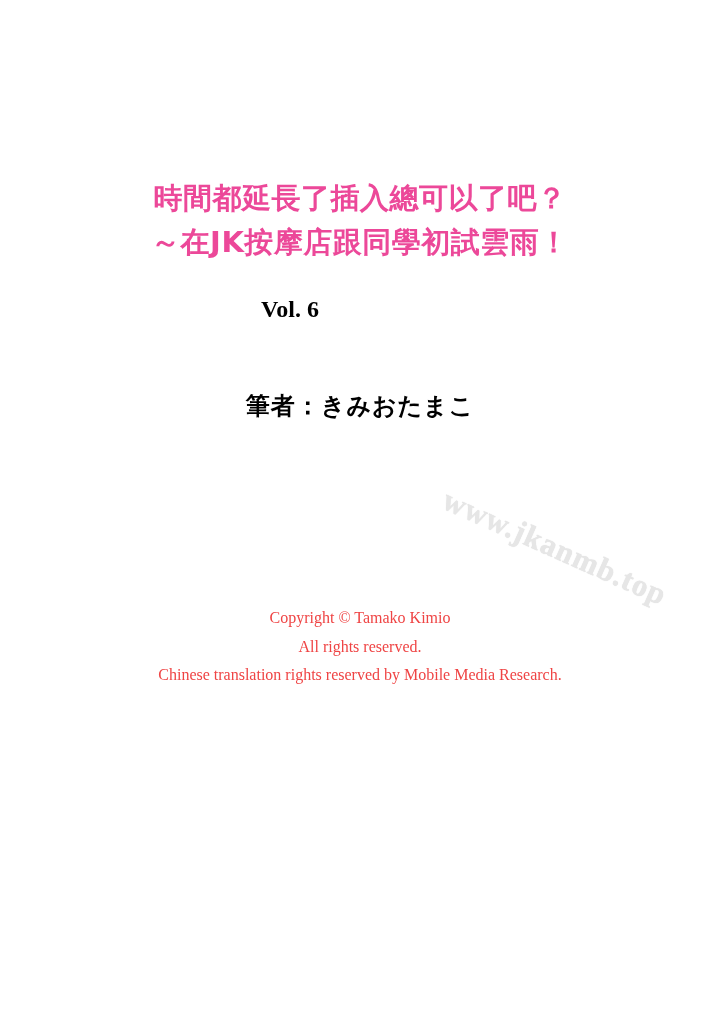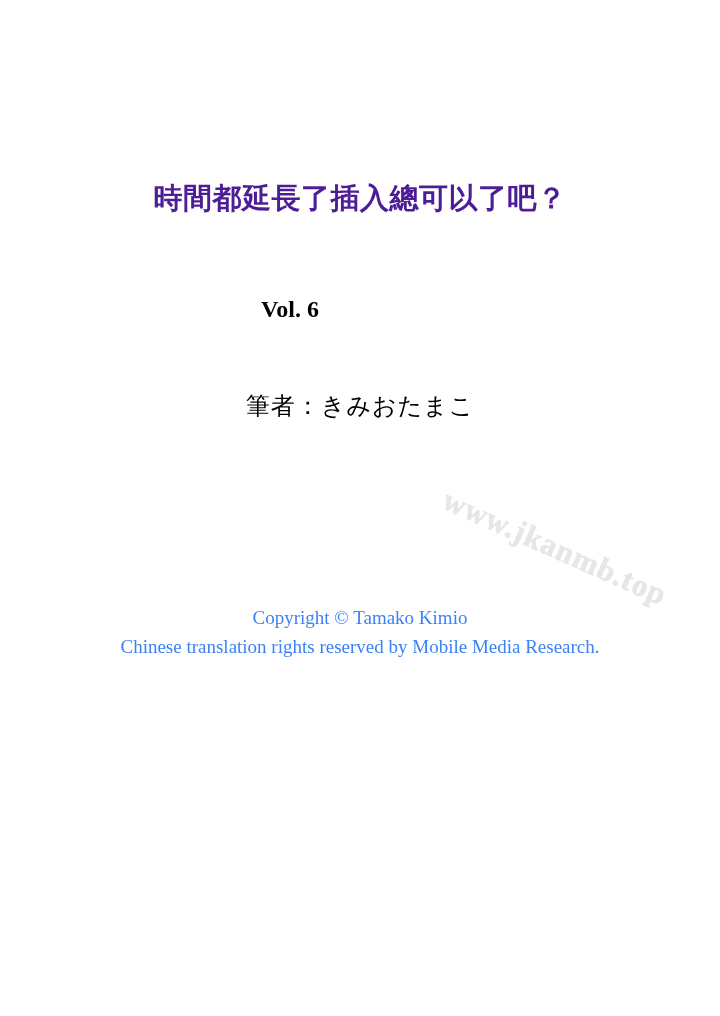--- a/index.html
+++ b/index.html
@@ -30,21 +30,21 @@
     left: 0;
     width: 720px;
     text-align: center;
   }
   .title-line {
     font-family: "DejaVu Sans", "Liberation Sans", sans-serif;
     font-weight: bold;
     font-size: 29px;
     line-height: 44px;
     letter-spacing: 0.5px;
-    color: #4c1d95;
+    color: #ec4899;
   }
 
   
   .volume {
     position: absolute;
     top: 296px;
     left: 0;
     width: 580px;
     text-align: center;
     font-family: "Liberation Serif", serif;
@@ -54,21 +54,21 @@
   }
 
   
   .author {
     position: absolute;
     top: 390px;
     left: 0;
     width: 720px;
     text-align: center;
     font-family: "DejaVu Sans", "Liberation Sans", sans-serif;
-    font-weight: normal;
+    font-weight: bold;
     font-size: 24px;
     letter-spacing: 1px;
     color: #000000;
   }
 
   
   .watermark {
     position: absolute;
     top: 430px;
     left: 452px;
@@ -94,43 +94,45 @@
   }
 
   
   .copyright {
     position: absolute;
     top: 604px;
     left: 0;
     width: 720px;
     text-align: center;
     font-family: "Liberation Serif", serif;
-    font-size: 19px;
+    font-size: 16px;
     line-height: 28.5px;
-    color: #3b82f6;
+    color: #ef4444;
   }
   .copyright div {
     white-space: nowrap;
   }
 </style>
 </head>
 <body>
 
 <div class="page">
 
   <div class="title-block">
     <div class="title-line">時間都延長了插入總可以了吧？</div>
+    <div class="title-line">～在JK按摩店跟同學初試雲雨！</div>
   </div>
 
   <div class="volume">Vol. 6</div>
 
   <div class="author">筆者：きみおたまこ</div>
 
   <div class="watermark">
     <span>www.jkanmb.top</span>
   </div>
 
   <div class="copyright">
     <div>Copyright © Tamako Kimio</div>
+    <div>All rights reserved.</div>
     <div>Chinese translation rights reserved by Mobile Media Research.</div>
   </div>
 
 </div>
 
 </body></html>

